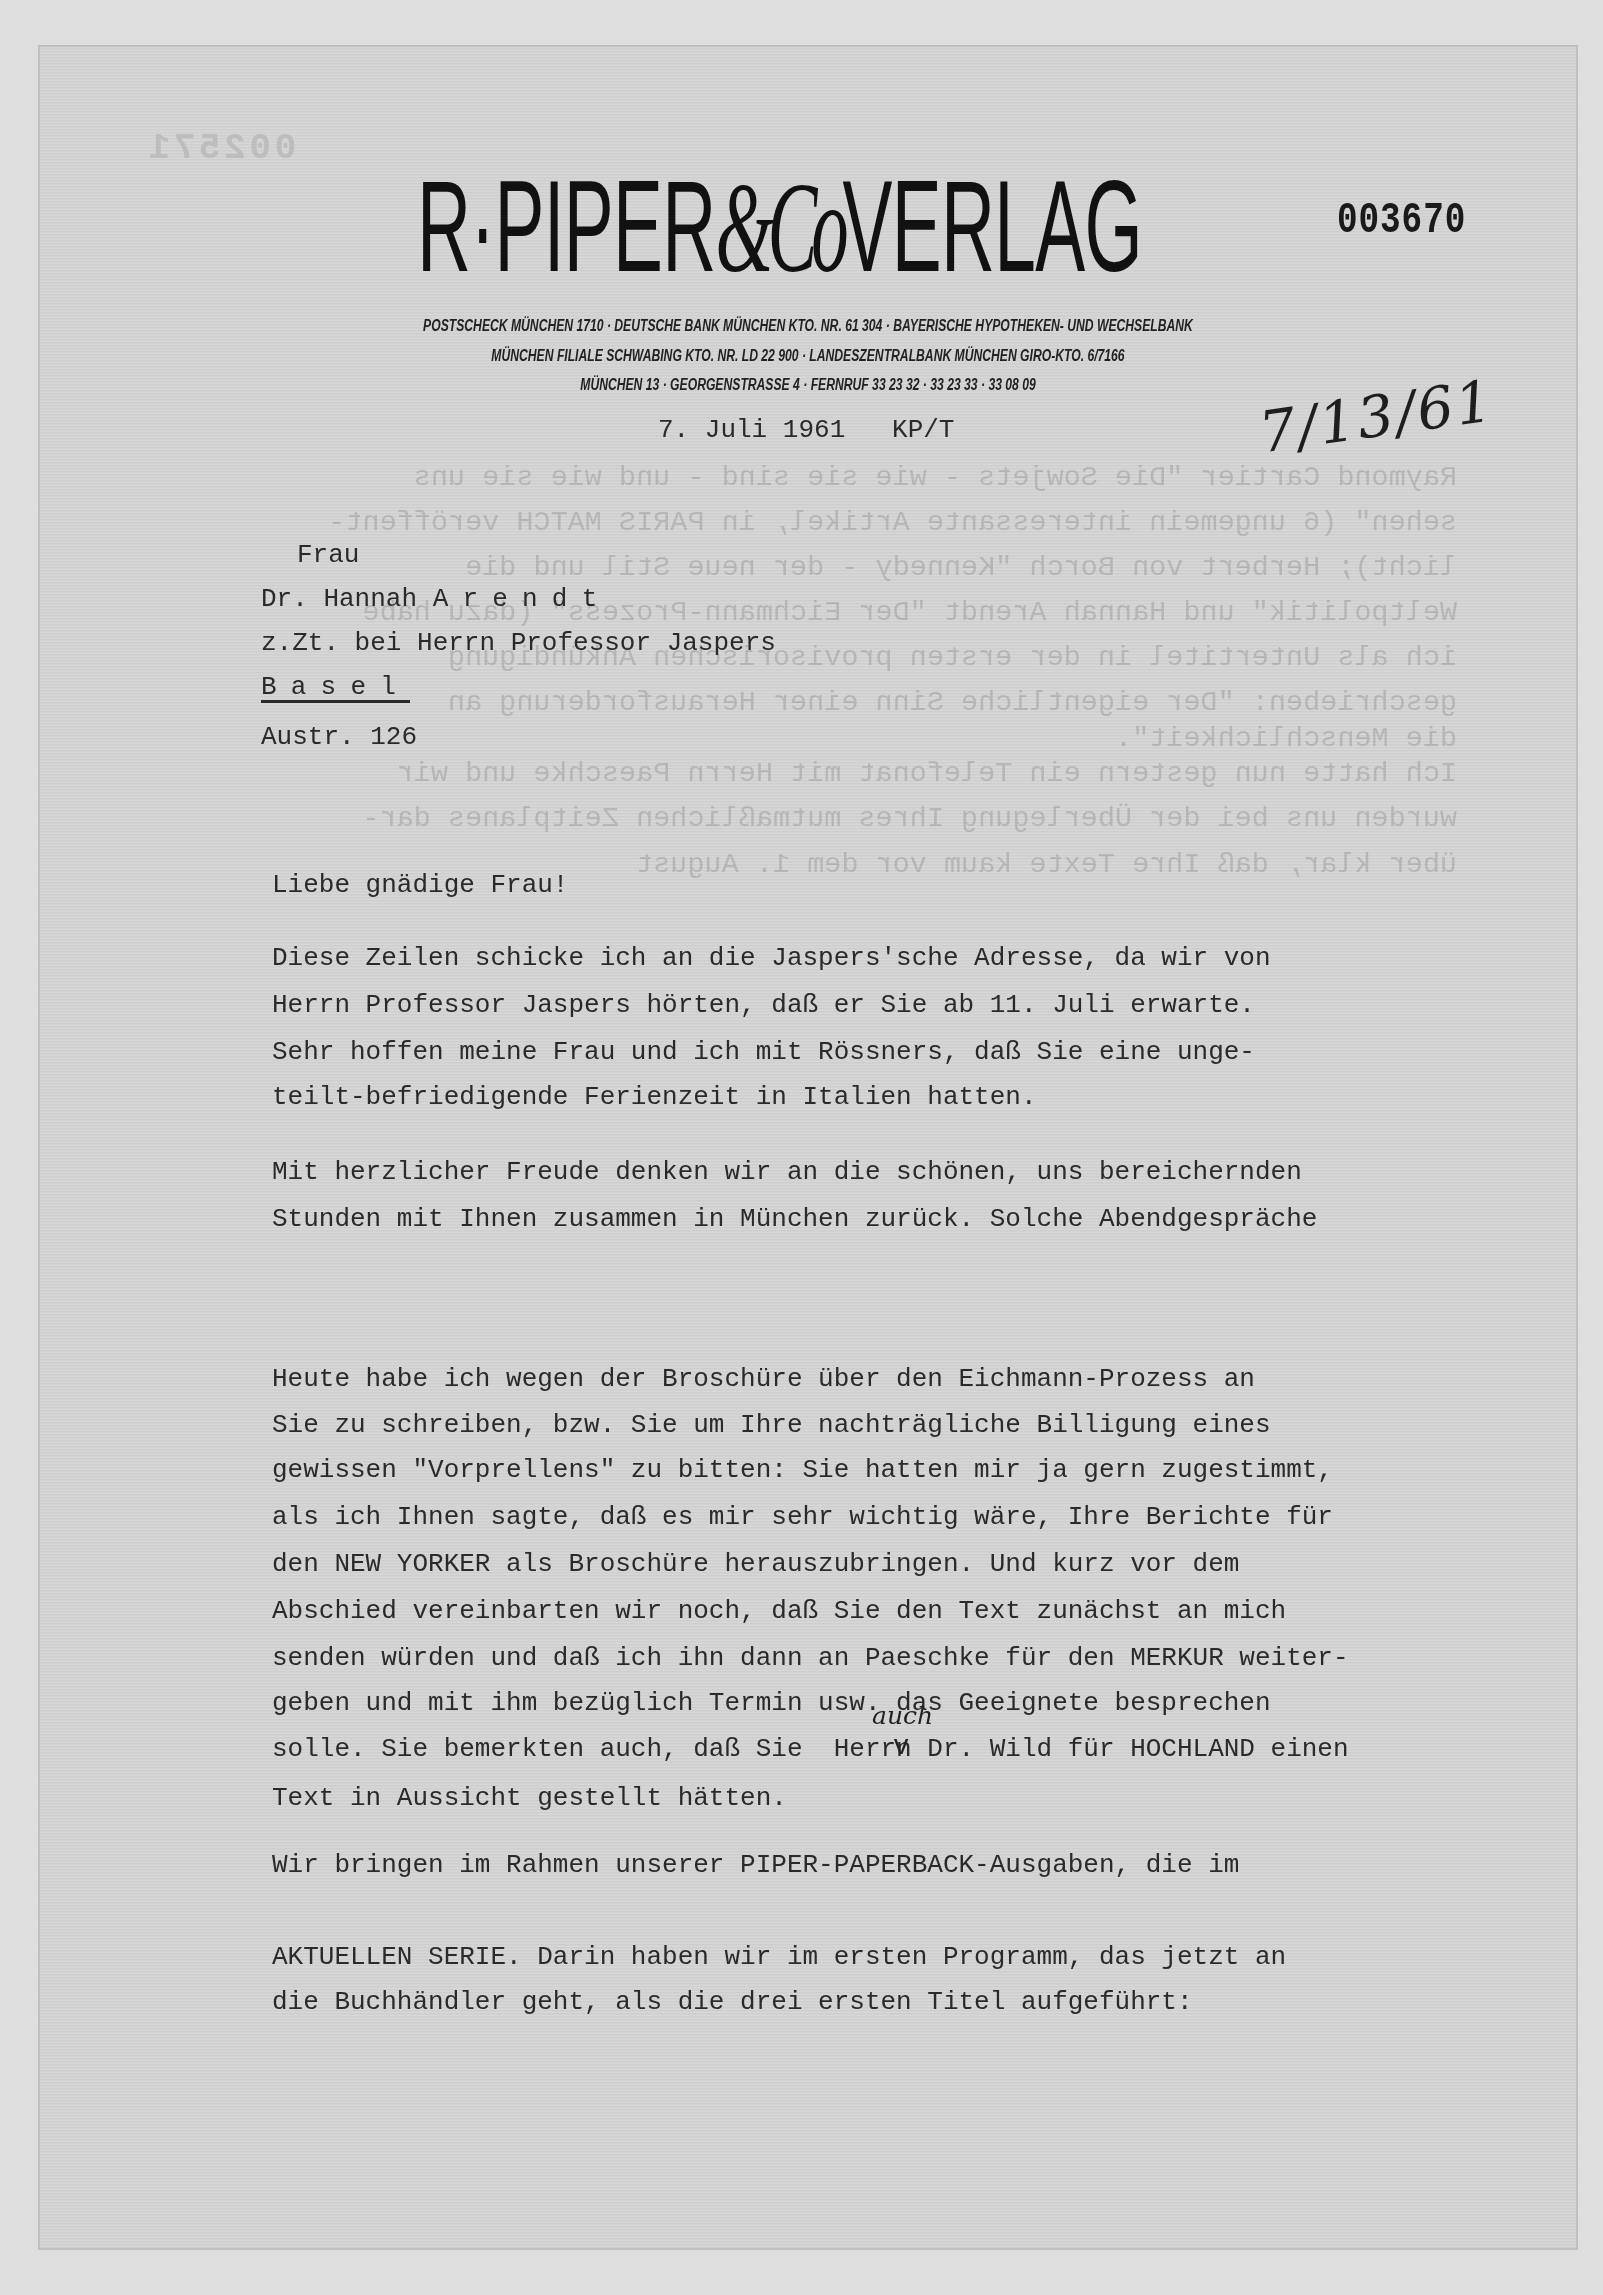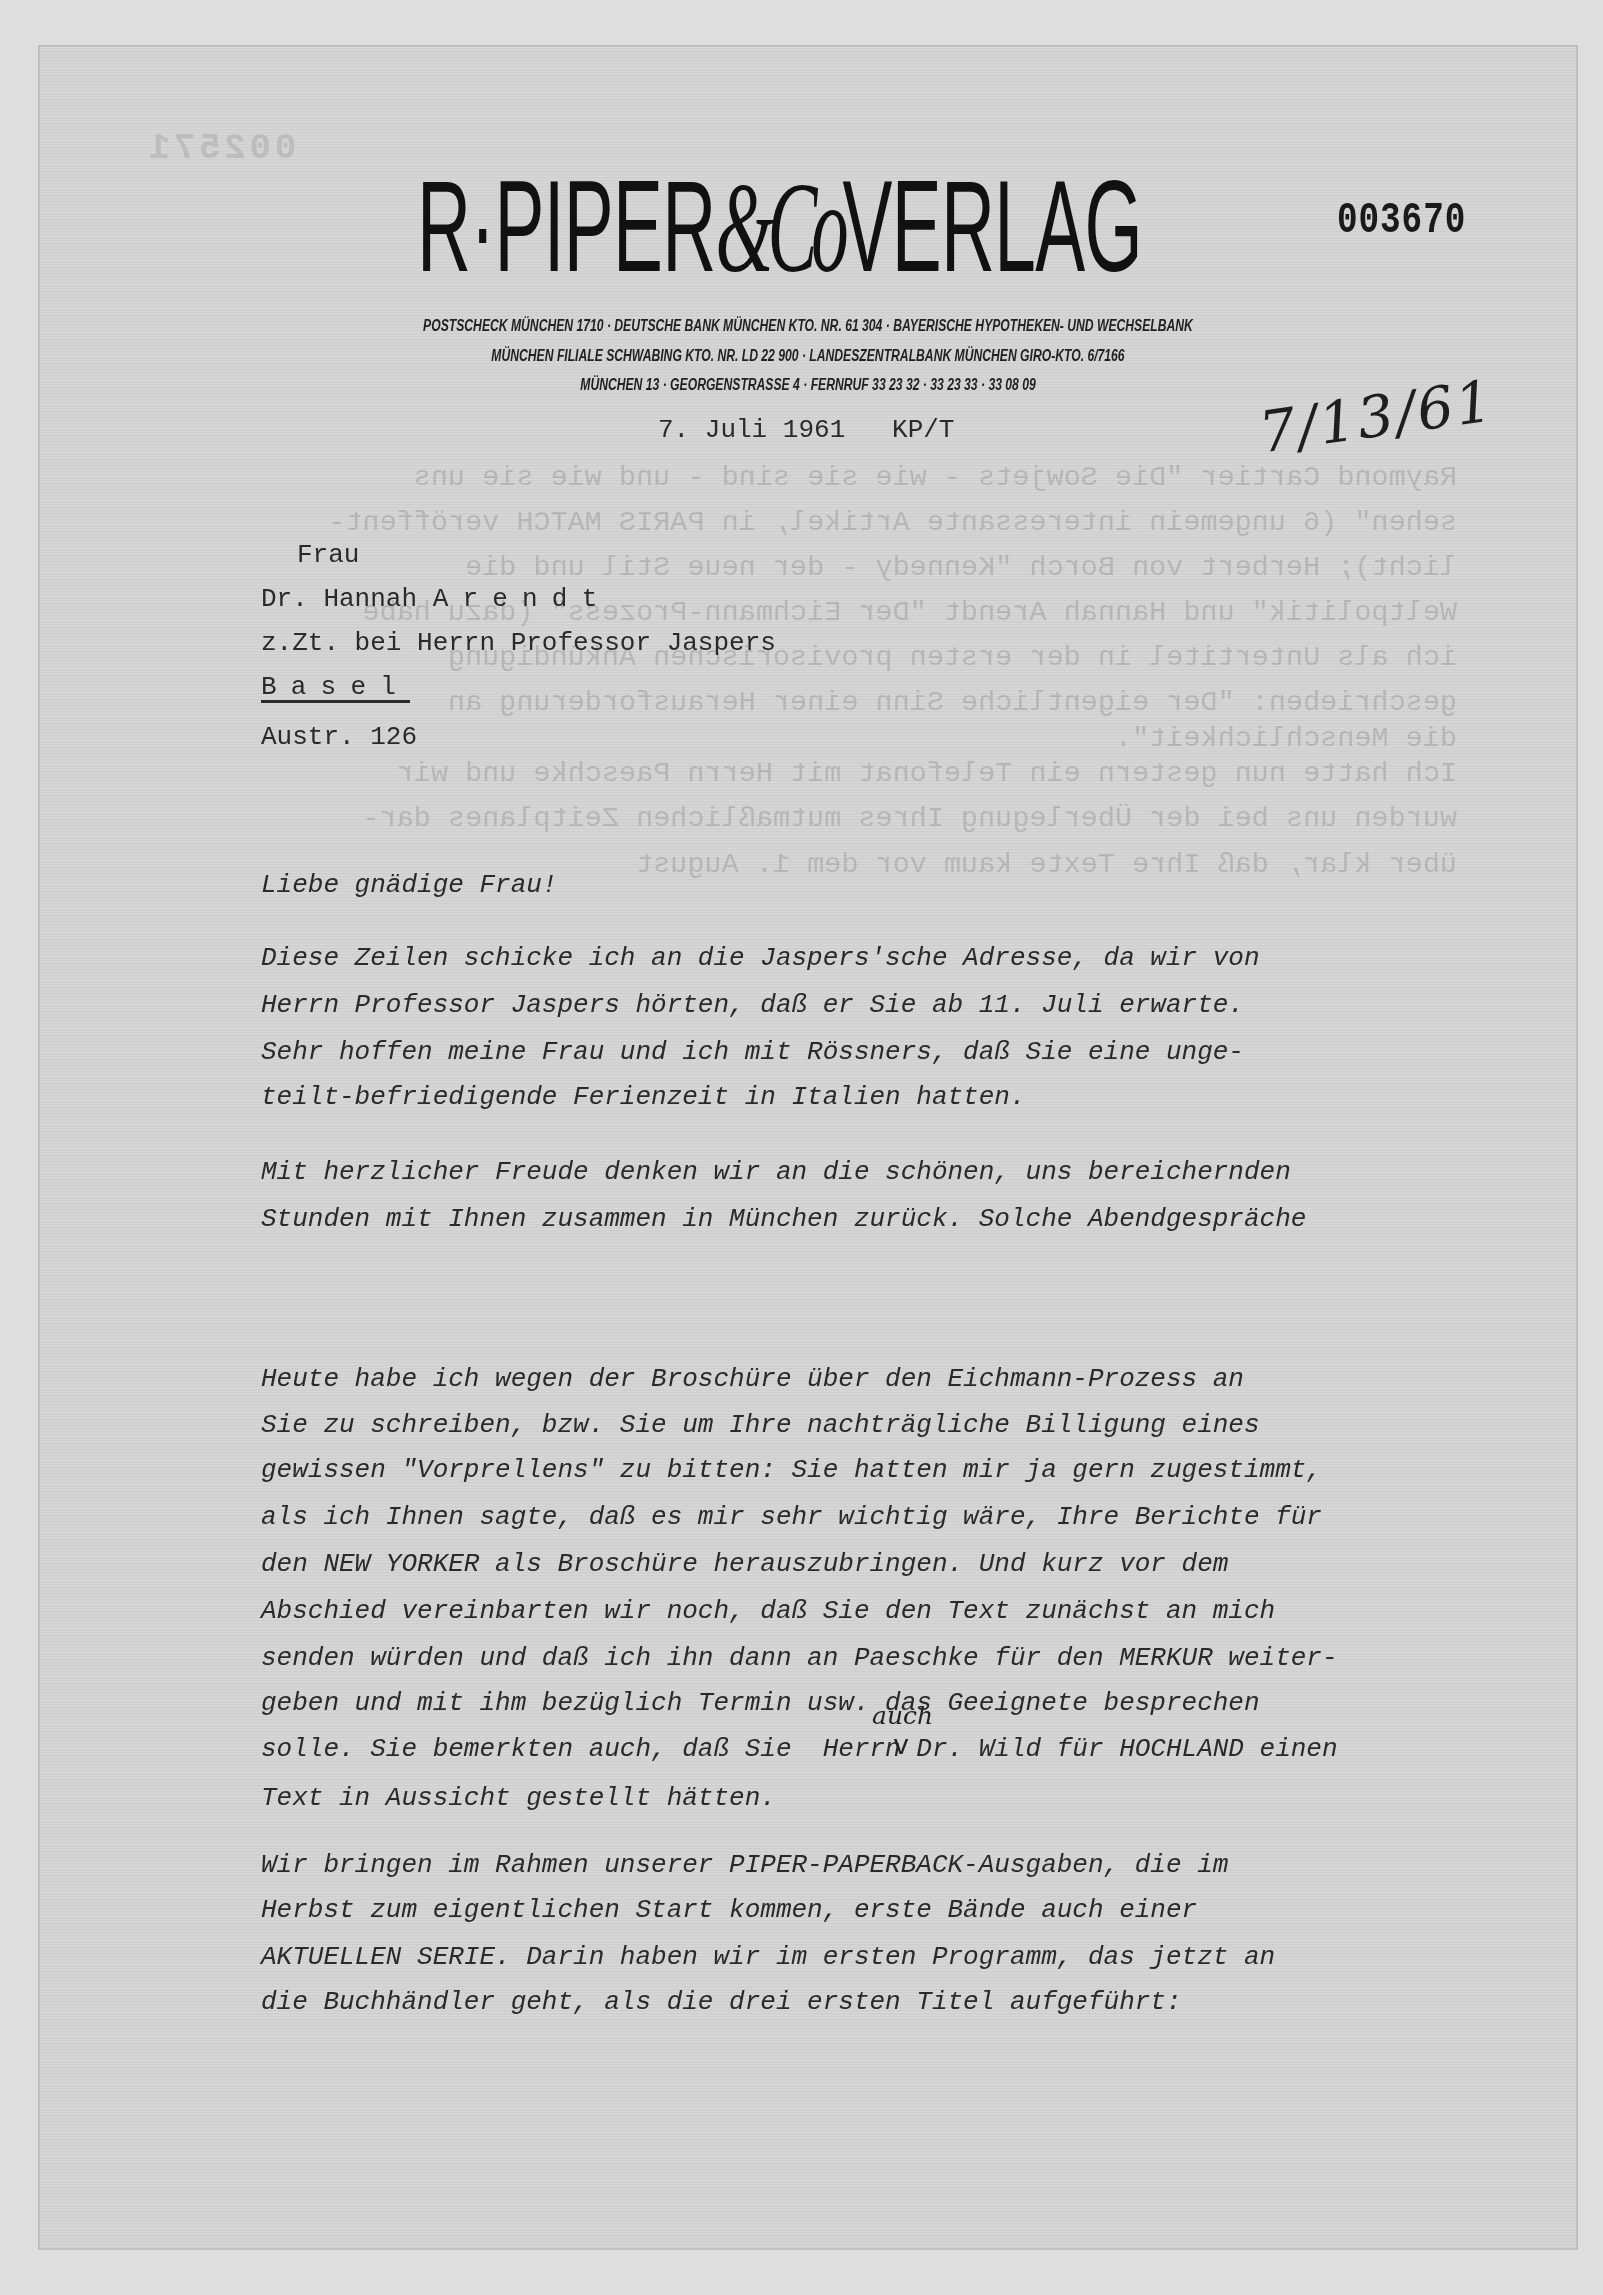--- a/index.html
+++ b/index.html
@@ -47,21 +47,21 @@
   .typed { font-size: 26px; color: #2a2a2a; line-height: 45px; letter-spacing: 0px; }
   .date-line { left: 620px; top: 363px; }
   .handwritten {
     left: 1217px; top: 355px; font-family: "DejaVu Serif", serif; font-style: italic;
     font-size: 57px; color: #1e1e1e; transform: rotate(-8deg); transform-origin: left top;
     letter-spacing: 2.4px;
   }
   .addr { left: 223px; }
   .underline { text-decoration: underline; text-decoration-thickness: 3px; text-underline-offset: 6px; }
   .spaced { letter-spacing: 14.2px; }
-  .body-text { left: 223px; font-style: italic; }
+  .body-text { left: 234px; }
   .bleed {
     color: rgba(80,80,80,0.22); font-size: 28.5px; transform: scaleX(-1);
     left: 202px; width: 1217px; text-align: left;
   }
   .margin-note {
     font-family: "DejaVu Serif", serif; font-style: italic; color: #222; font-size: 25px;
   }
   .caret { color: #222; font-size: 27px; }
 </style>
 </head>
@@ -117,18 +117,17 @@
   <div class="abs typed body-text" style="top:1544px;">Abschied vereinbarten wir noch, daß Sie den Text zunächst an mich</div>
   <div class="abs typed body-text" style="top:1591px;">senden würden und daß ich ihn dann an Paeschke für den MERKUR weiter-</div>
   <div class="abs typed body-text" style="top:1636px;">geben und mit ihm bezüglich Termin usw. das Geeignete besprechen</div>
   <div class="abs typed body-text" style="top:1682px;">solle. Sie bemerkten auch, daß Sie  Herrn Dr. Wild für HOCHLAND einen</div>
   <div class="abs typed body-text" style="top:1731px;">Text in Aussicht gestellt hätten.</div>
 
   <div class="abs margin-note" style="left:834px; top:1656px;">auch</div>
   <div class="abs caret" style="left:855px; top:1687px;">v</div>
 
   <div class="abs typed body-text" style="top:1798px;">Wir bringen im Rahmen unserer PIPER-PAPERBACK-Ausgaben, die im</div>
-  <div class="abs typed body-text" style="top:1843px;">Herbst zum eigentlichen Start kommen, erste Bände auch einer</div>
   <div class="abs typed body-text" style="top:1890px;">AKTUELLEN SERIE. Darin haben wir im ersten Programm, das jetzt an</div>
   <div class="abs typed body-text" style="top:1935px;">die Buchhändler geht, als die drei ersten Titel aufgeführt:</div>
 
 </div>
 
 
 </body></html>

